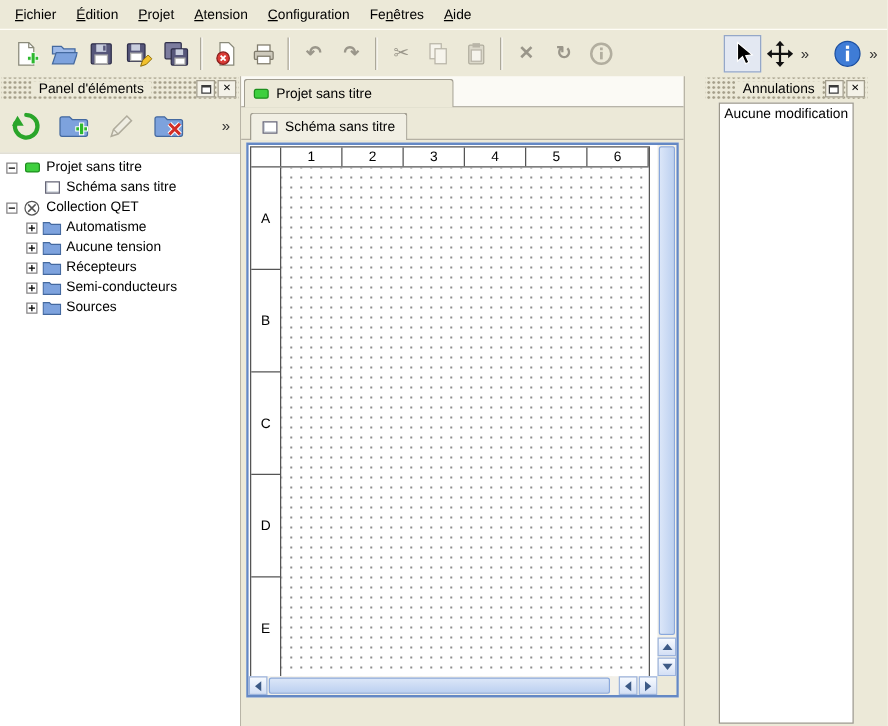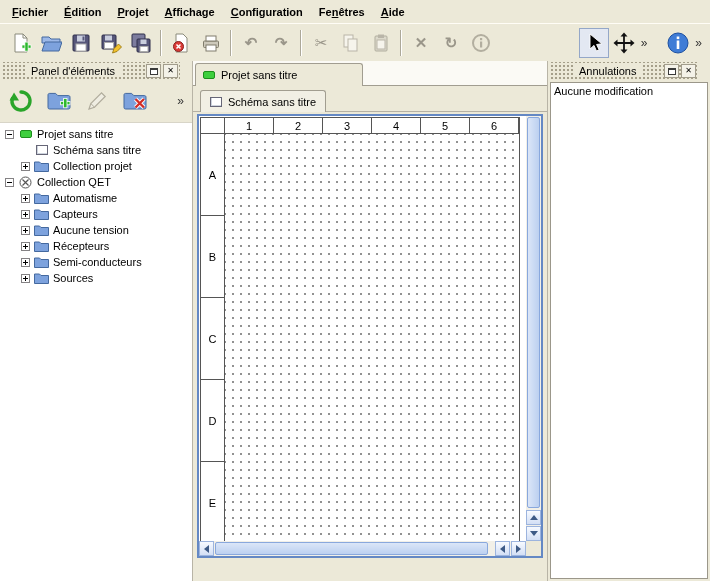--- a/index.html
+++ b/index.html
@@ -4,21 +4,21 @@
 <style>
   * { margin:0; padding:0; box-sizing:border-box; }
   html,body { width:710px; height:581px; }
   .app {
     position:relative; width:710px; height:581px; overflow:hidden;
     background:#ece9d8; color:#000;
     font:11px "Liberation Sans", sans-serif;
   }
   
   .menubar { display:flex; align-items:center; height:23px; padding-left:4px; }
-  .menu-item { padding:3px 8px; cursor:default;font-weight:bold; }
+  .menu-item { padding:3px 8px; cursor:default; }
   .accel { text-decoration:underline; }
 
   
   .toolbar {
     position:absolute; top:23px; left:0; right:0; height:38px;
     display:flex; align-items:center; padding:0 6px;
     border-top:1px solid #fffdf6;
   }
   .tbtn { width:30px; height:30px; display:flex; align-items:center; justify-content:center;
           background:transparent; border:1px solid transparent; flex:0 0 auto; }
@@ -29,23 +29,23 @@
   .chev { font-size:12px; color:#333; padding:0 2px; }
   .sel-cluster { margin-left:auto; display:flex; align-items:center; }
   .right-cluster { display:flex; align-items:center; margin-left:14px; }
 
   
   .left-dock { position:absolute; top:61px; left:0; width:193px; bottom:0;
                display:flex; flex-direction:column; background:#ece9d8;
                border-right:1px solid #b8b4a6; }
   .right-dock { position:absolute; top:61px; left:547px; right:0; bottom:0;
                 display:flex; flex-direction:column; background:#ece9d8;
-                border-left:1px solid #b8b4a6; }
+                border-left:1px solid #b8b4a6;align-items:center; }
   .dock-title {
-    height:18px; margin:1px 12px 0 1px; display:flex; align-items:center; padding:0 2px;
+    height:18px; margin:1px 1px 0 1px; display:flex; align-items:center; padding:0 2px;
     background-image:radial-gradient(#a59f8a 1px, transparent 1.2px);
     background-size:4px 4px; background-position:1px 2px;
   }
   .dock-title-label { background:#ece9d8; padding:0 6px; margin-left:22px; white-space:nowrap; }
   .dock-spacer { flex:1; background:transparent; }
   .dock-btn { width:15px; height:14px; margin-left:2px; background:#f4f2e8;
               border:1px solid #a29d8c; display:flex; align-items:center; justify-content:center;
               font-size:8px; line-height:1; color:#000; }
   .float-glyph { width:8px; height:7px; border:1px solid #3a3a3a; border-top-width:2px; background:#fff; }
 
@@ -124,21 +124,21 @@
 </style>
 </head>
 <body>
 
 <div class="app">
 
   <div class="menubar">
     <span class="menu-item"><span></span><span class="accel">F</span><span>ichier</span></span>
     <span class="menu-item"><span></span><span class="accel">É</span><span>dition</span></span>
     <span class="menu-item"><span></span><span class="accel">P</span><span>rojet</span></span>
-    <span class="menu-item"><span></span><span class="accel">A</span><span>ffichage</span></span>
+    <span class="menu-item"><span></span><span class="accel">A</span><span>tension</span></span>
     <span class="menu-item"><span></span><span class="accel">C</span><span>onfiguration</span></span>
     <span class="menu-item"><span>Fe</span><span class="accel">n</span><span>êtres</span></span>
     <span class="menu-item"><span></span><span class="accel">A</span><span>ide</span></span>
   </div>
 
   <div class="toolbar">
     <button class="tbtn">
       <svg width="22" height="22" viewBox="0 0 22 22">
         <path d="M5 2h8l4 4v14H5z" fill="#fff" stroke="#8a8a7a"></path>
         <path d="M13 2v4h4" fill="none" stroke="#8a8a7a"></path>
@@ -311,56 +311,38 @@
           </span>
         <span>Projet sans titre</span>
       </div>
       <div class="trow l1">
         <span class="exp none"></span>
         <span class="ticon">
             <span class="i-schema"></span>
           </span>
         <span>Schéma sans titre</span>
       </div>
-      <div class="trow l1">
-        <span class="exp plus"></span>
-        <span class="ticon">
-            <svg width="15" height="12" viewBox="0 0 15 12">
-              <path d="M.5 2h5l1.5 1.5h7.5v8H.5z" fill="#7da2dd" stroke="#44699f"></path>
-            </svg>
-          </span>
-        <span>Collection projet</span>
-      </div>
       <div class="trow">
         <span class="exp minus"></span>
         <span class="ticon">
             <svg width="13" height="13" viewBox="0 0 13 13">
               <circle cx="6.5" cy="6.5" r="5.5" fill="#fff" stroke="#555"></circle>
               <path d="M3.5 3.5l6 6M9.5 3.5l-6 6" stroke="#555" stroke-width="1.2"></path>
             </svg>
           </span>
         <span>Collection QET</span>
       </div>
       <div class="trow l1">
         <span class="exp plus"></span>
         <span class="ticon">
             <svg width="15" height="12" viewBox="0 0 15 12">
               <path d="M.5 2h5l1.5 1.5h7.5v8H.5z" fill="#7da2dd" stroke="#44699f"></path>
             </svg>
           </span>
         <span>Automatisme</span>
-      </div>
-      <div class="trow l1">
-        <span class="exp plus"></span>
-        <span class="ticon">
-            <svg width="15" height="12" viewBox="0 0 15 12">
-              <path d="M.5 2h5l1.5 1.5h7.5v8H.5z" fill="#7da2dd" stroke="#44699f"></path>
-            </svg>
-          </span>
-        <span>Capteurs</span>
       </div>
       <div class="trow l1">
         <span class="exp plus"></span>
         <span class="ticon">
             <svg width="15" height="12" viewBox="0 0 15 12">
               <path d="M.5 2h5l1.5 1.5h7.5v8H.5z" fill="#7da2dd" stroke="#44699f"></path>
             </svg>
           </span>
         <span>Aucune tension</span>
       </div>

